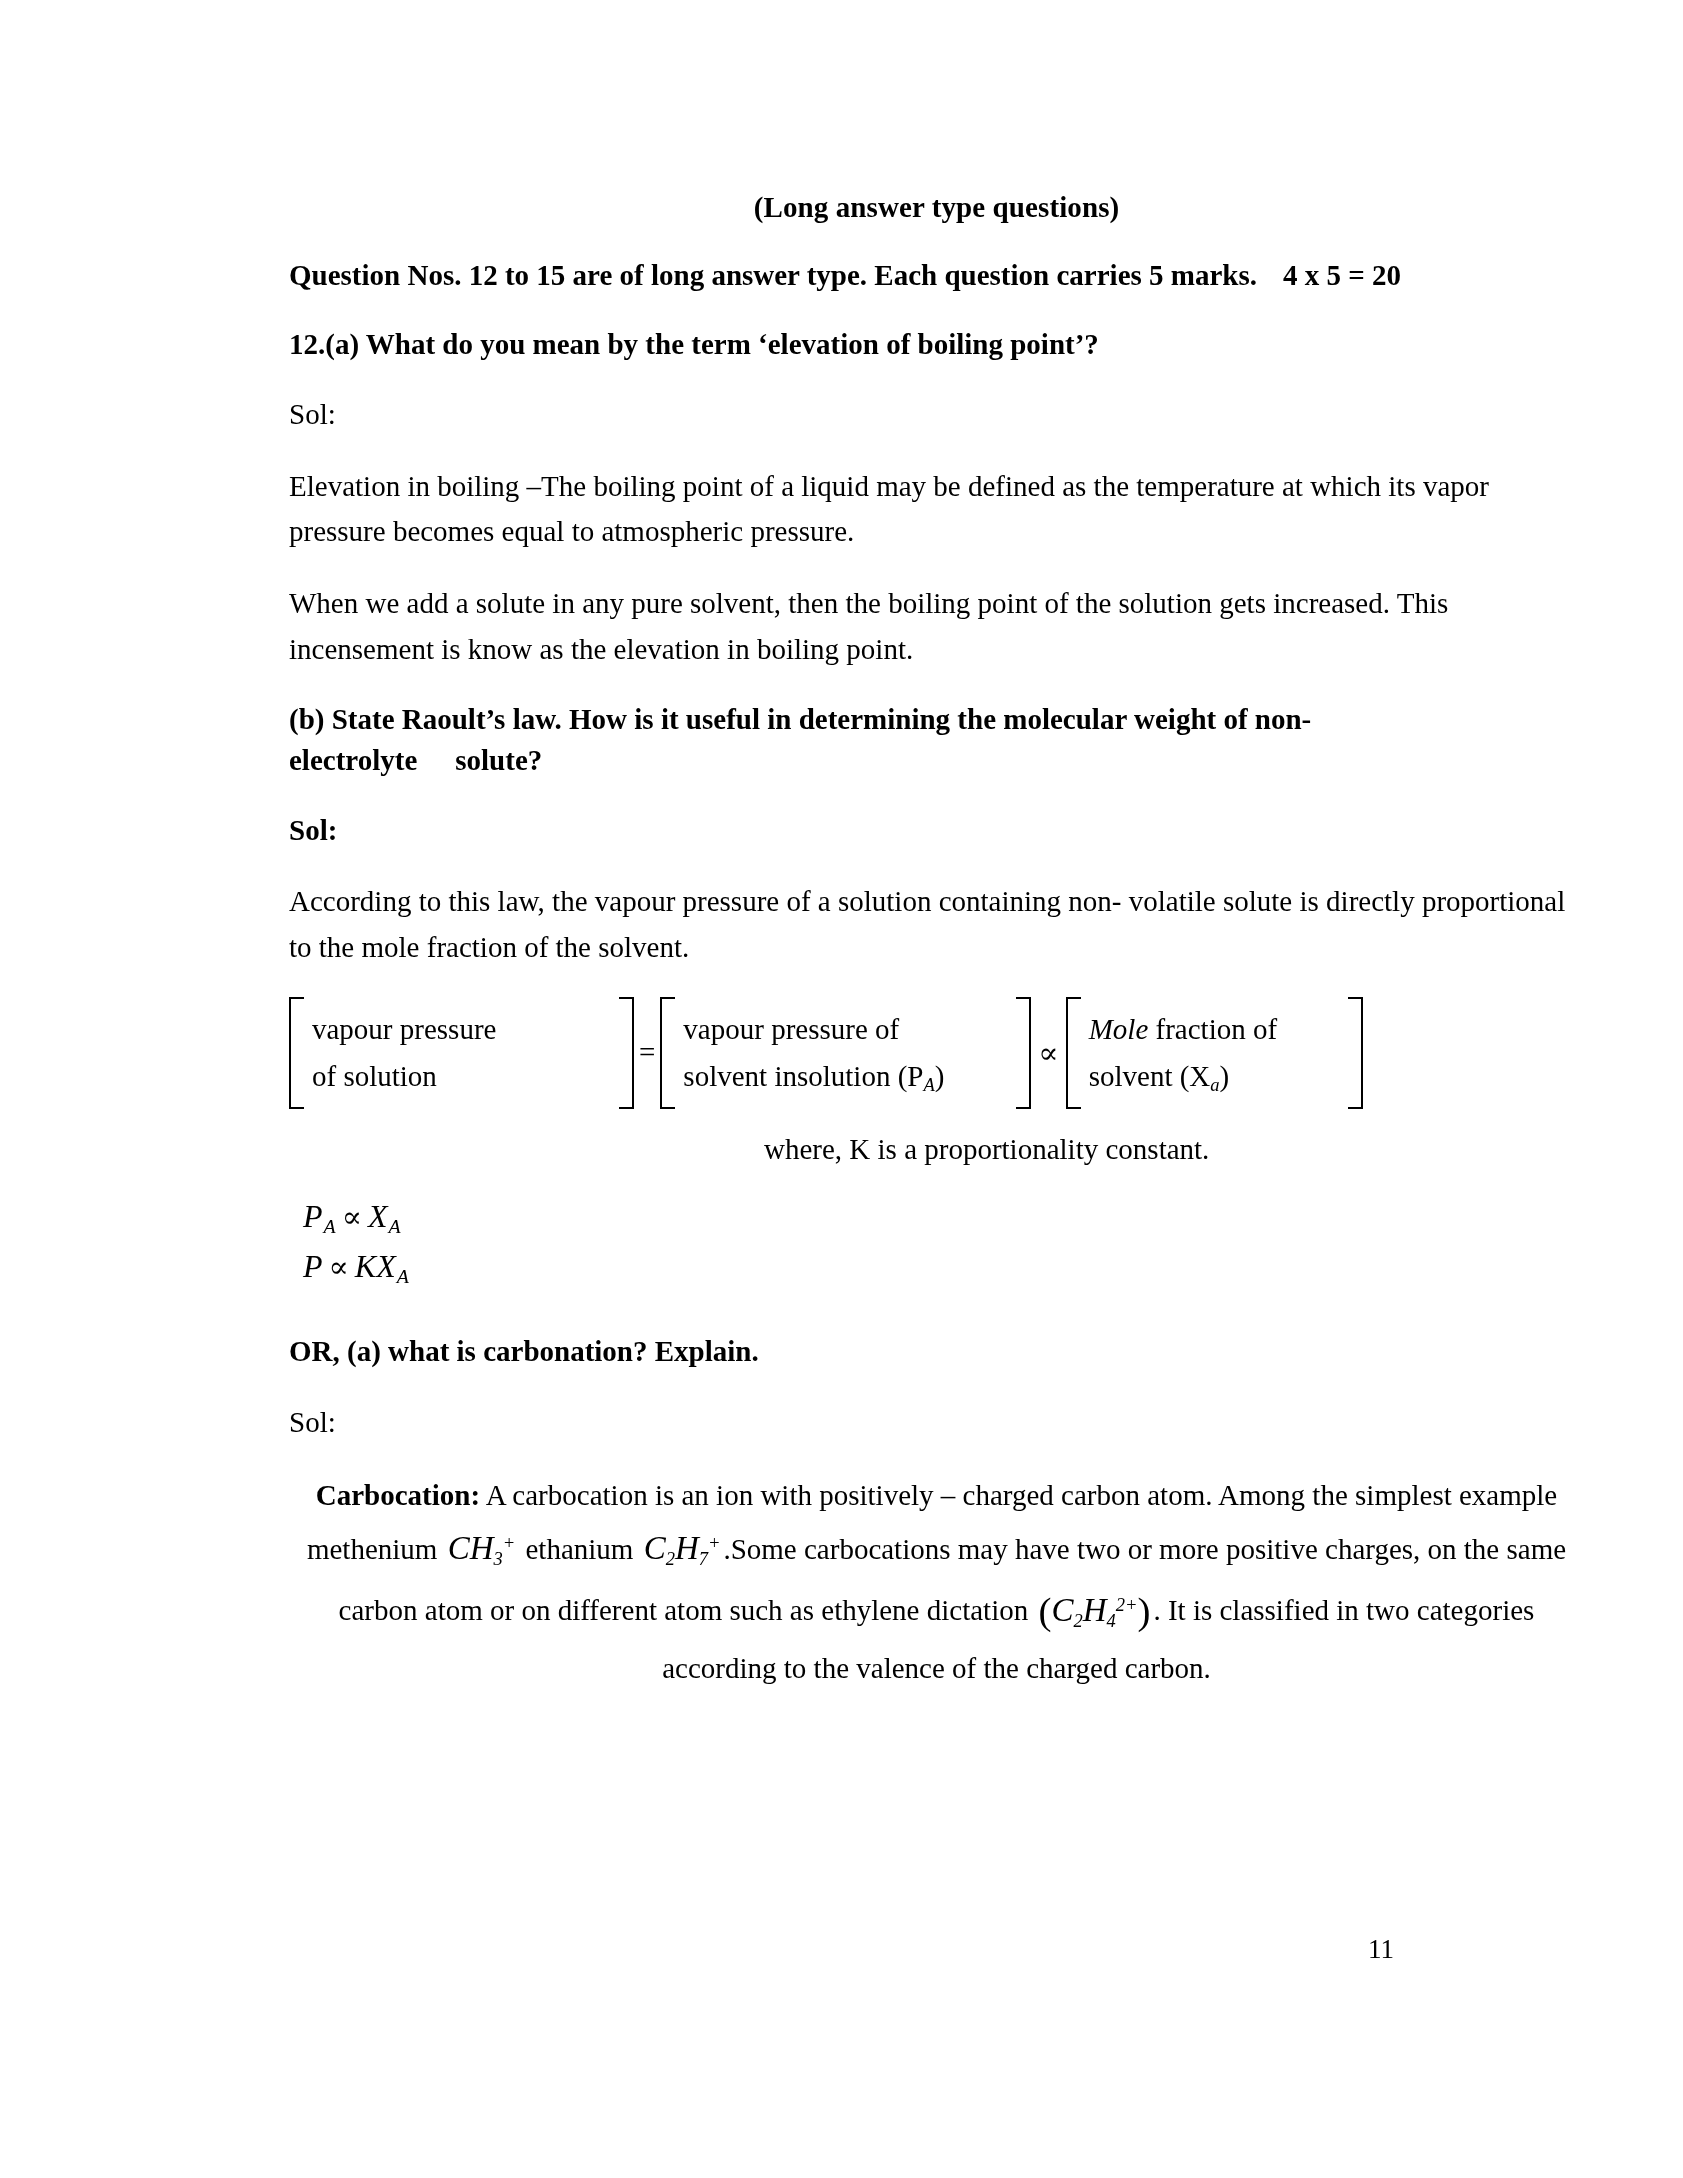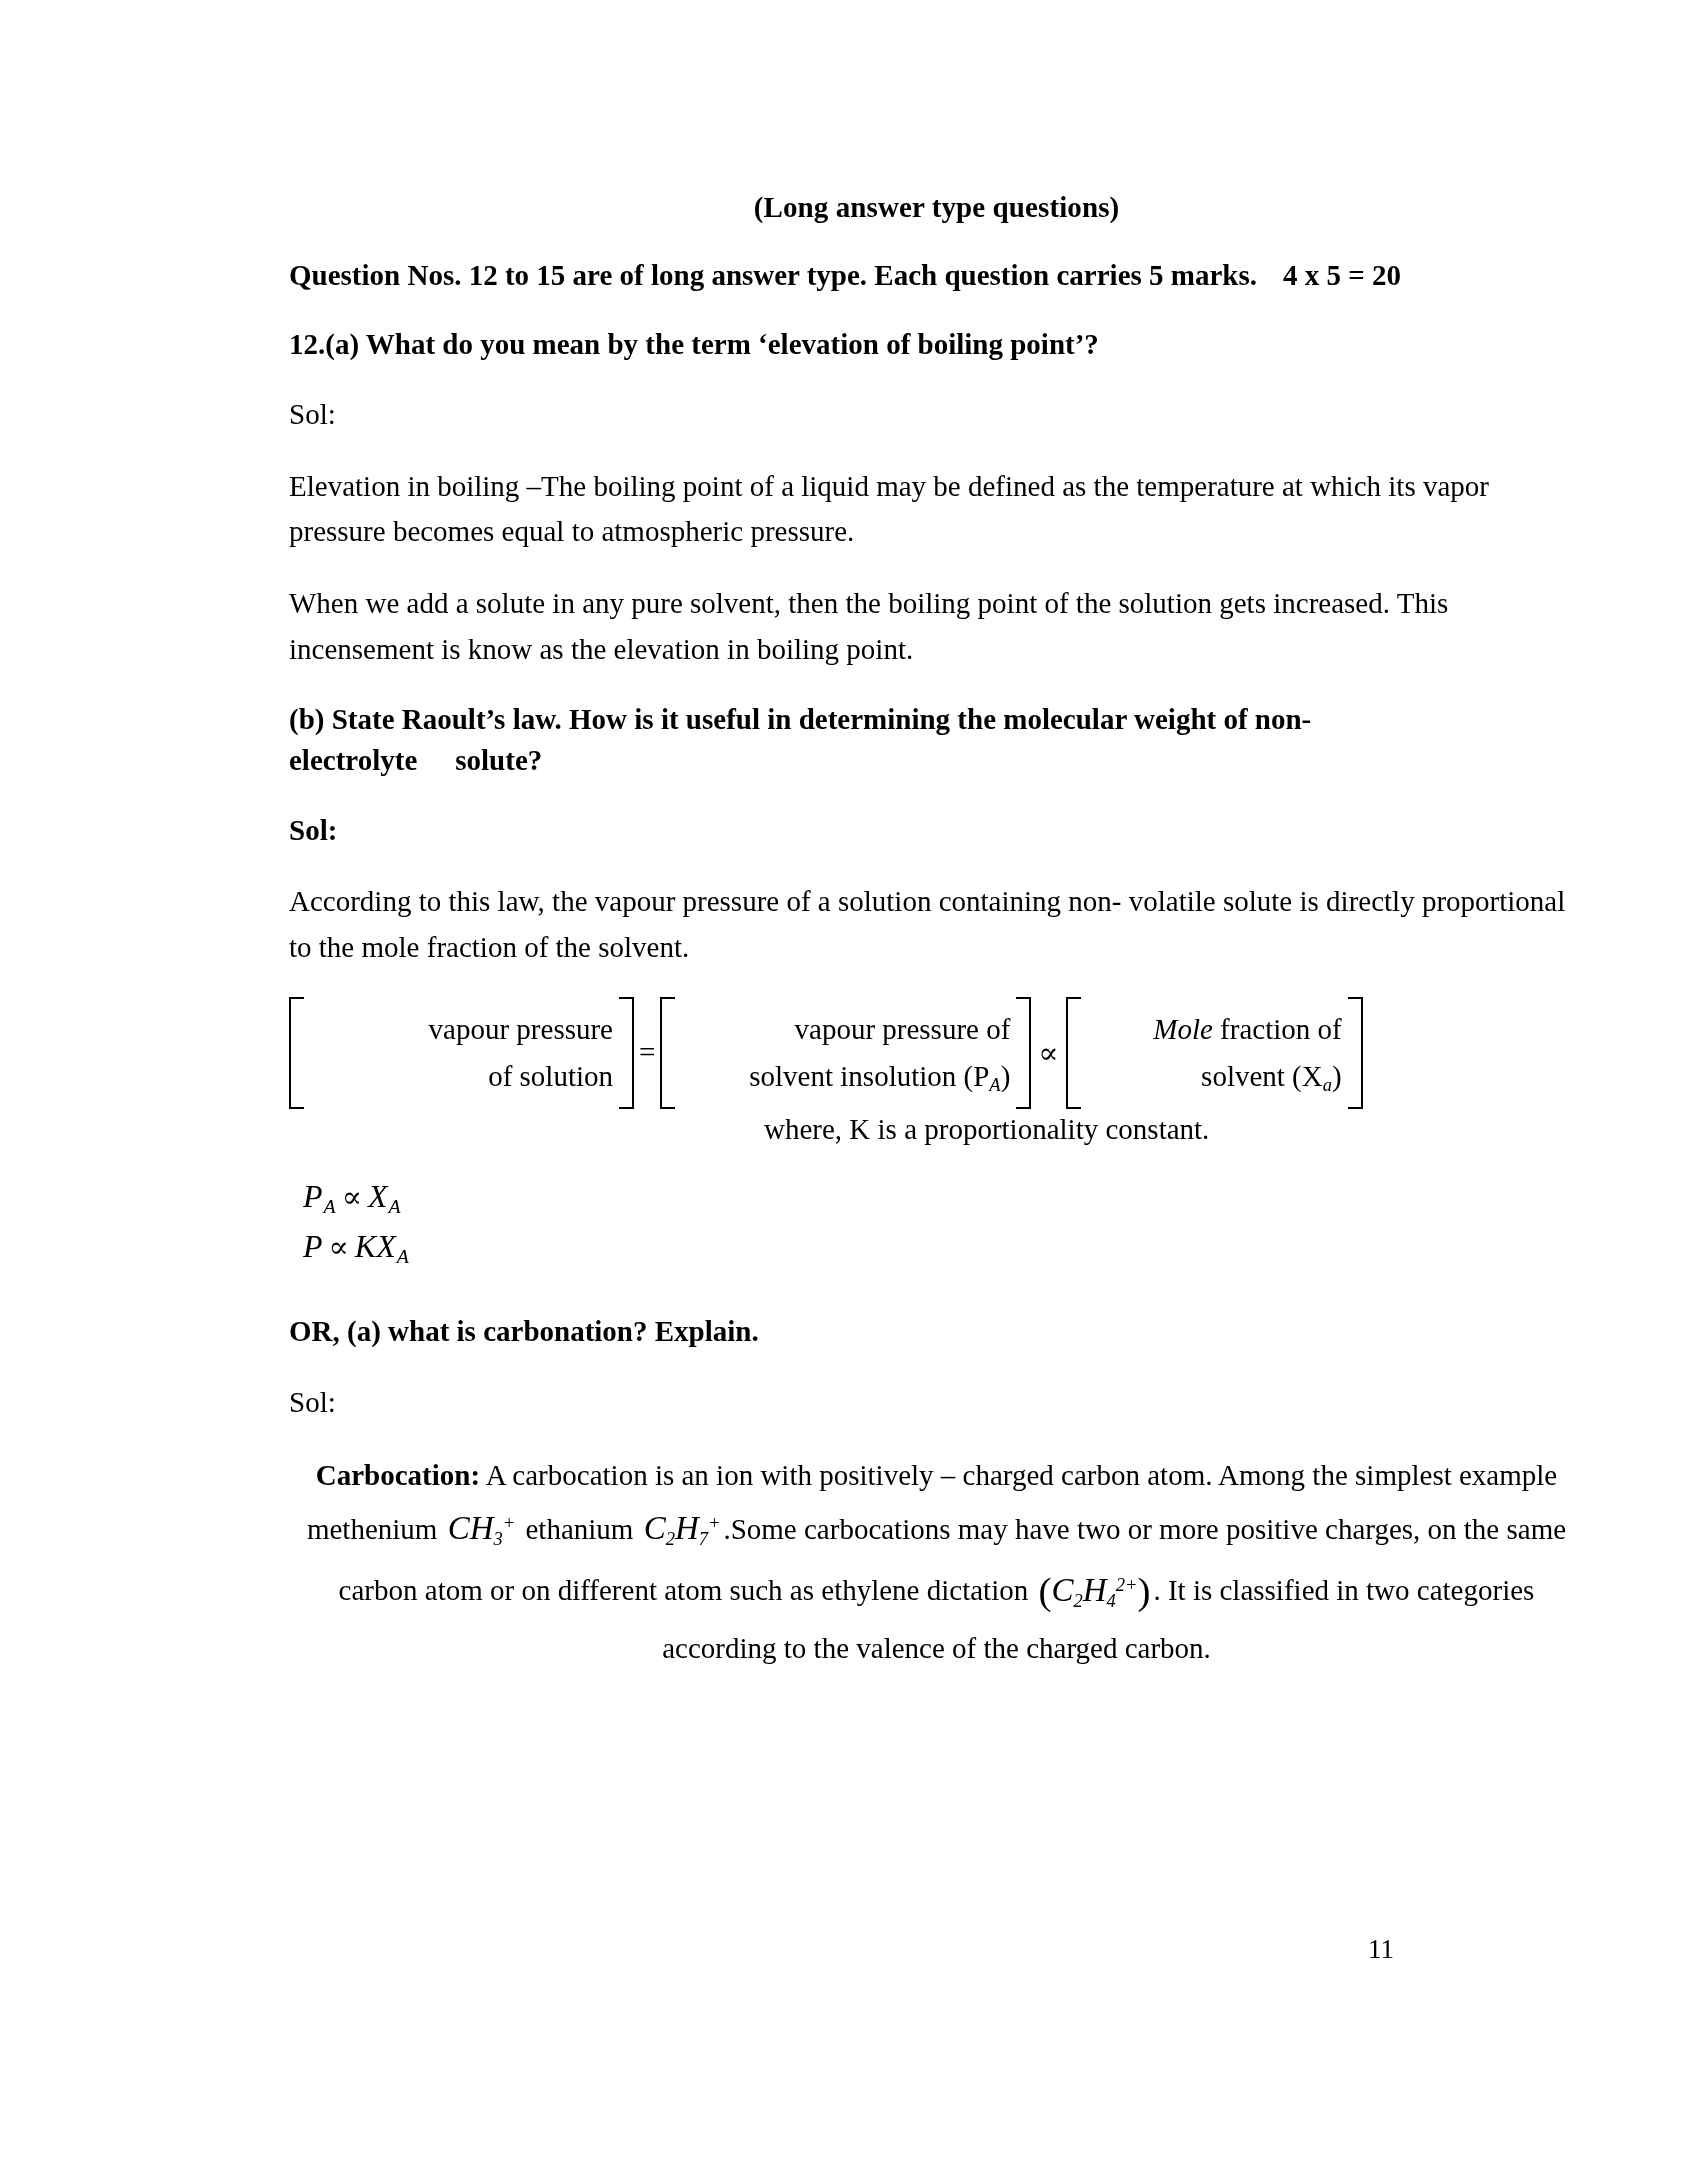--- a/index.html
+++ b/index.html
@@ -72,21 +72,20 @@
   
   .eq-row {
     display: flex;
     align-items: center;
     margin: 16px 0 4px 0;
     font-size: 29px;
   }
   .brk {
     display: flex;
     align-items: stretch;
-    text-align: right;
   }
   .brk-left, .brk-right {
     width: 13px;
     border-top: 2.4px solid #000;
     border-bottom: 2.4px solid #000;
     align-self: stretch;
   }
   .brk-left {
     border-left: 2.4px solid #000;
   }
@@ -113,21 +112,21 @@
     font-size: 30px;
   }
   sub.sm {
     font-size: 0.64em;
     font-style: italic;
     vertical-align: -0.28em;
   }
 
   .where-line {
     font-size: 29px;
-    margin: 4px 0 0 0;
+    margin: 24px 0 0 0;
     padding-left: 475px;
   }
 
   
   .mathblock {
     margin: 26px 0 0 14px;
     font-family: "Liberation Serif", "DejaVu Serif", serif;
     font-style: italic;
     font-size: 32px;
     line-height: 1.55;

